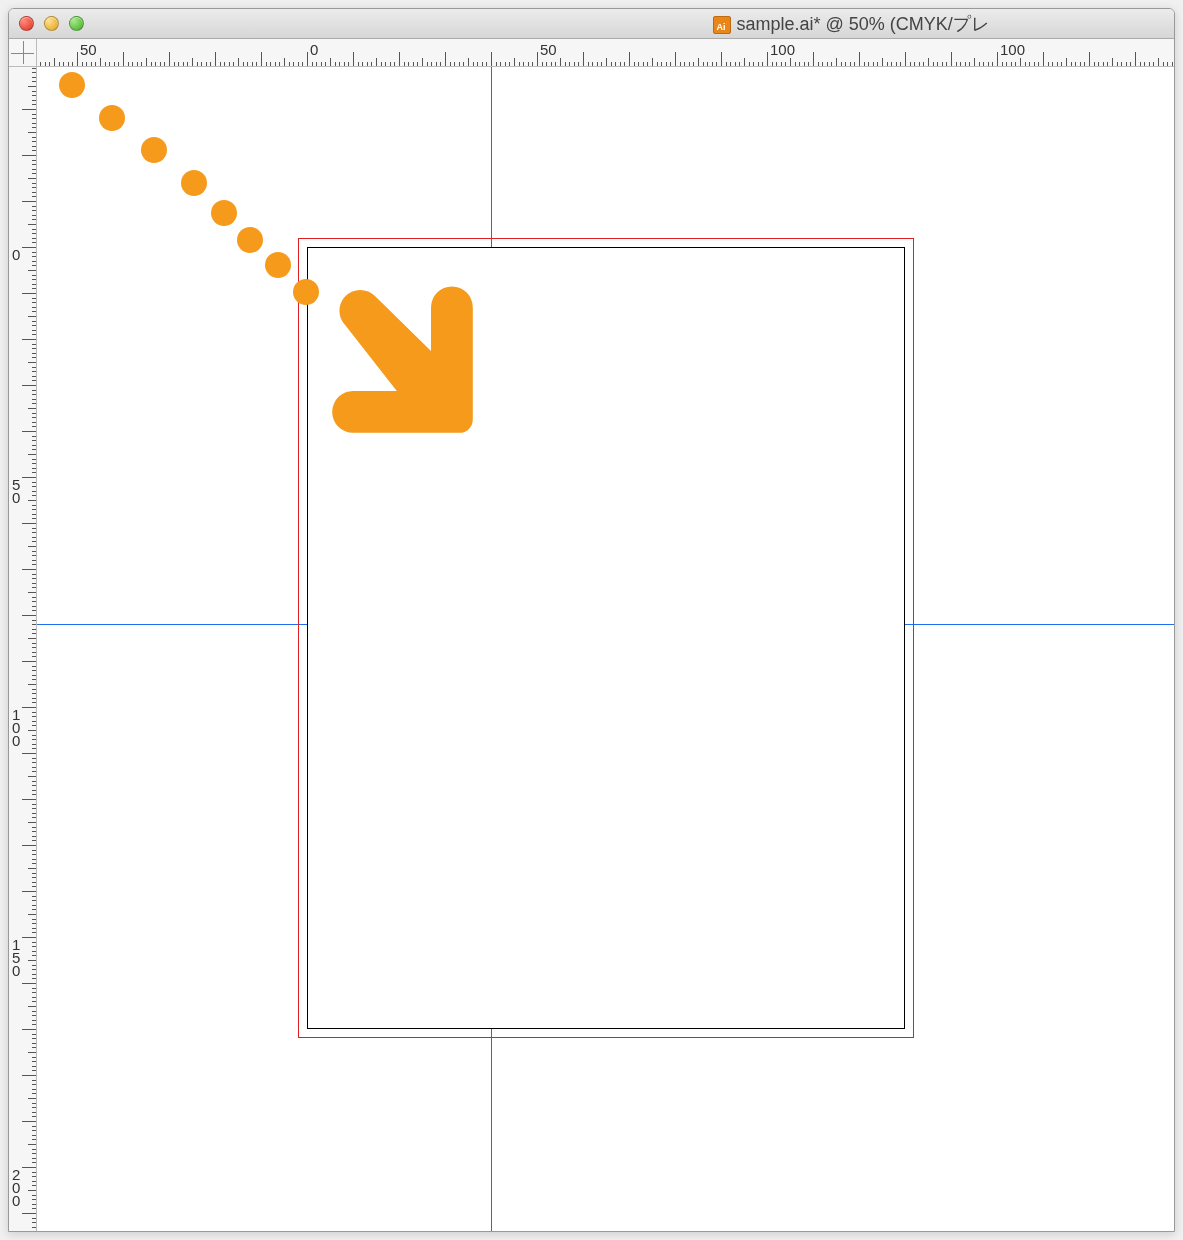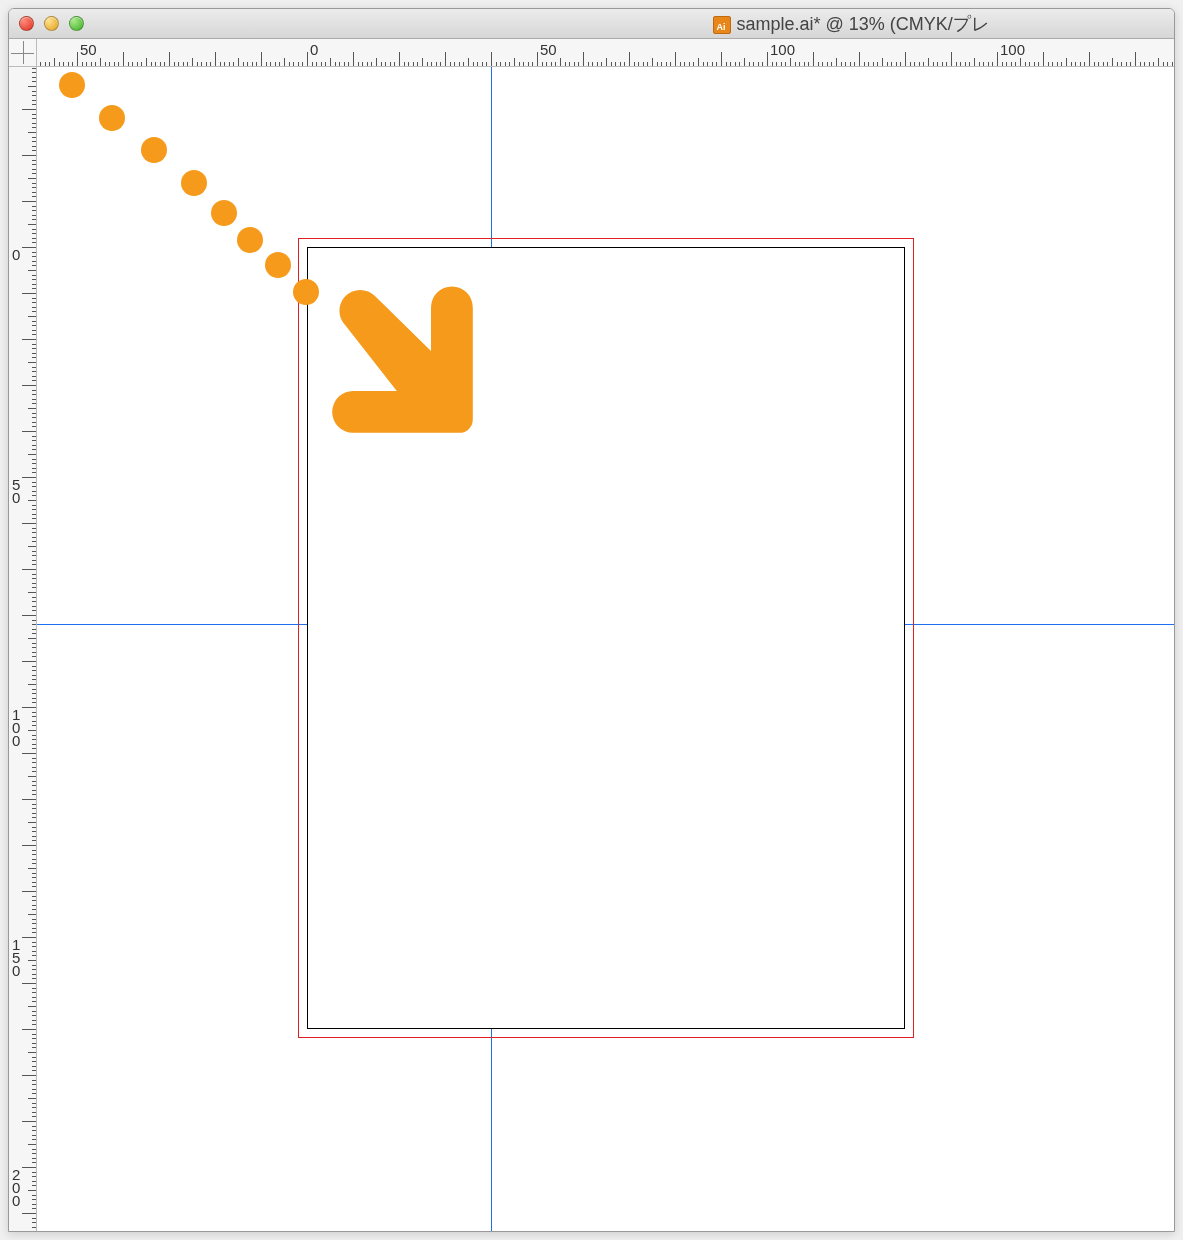--- a/index.html
+++ b/index.html
@@ -162,21 +162,21 @@
 
   <div class="titlebar">
     <div class="traffic-lights">
       <div class="tl tl-close"></div>
       <div class="tl tl-min"></div>
       <div class="tl tl-zoom"></div>
     </div>
     <div class="title-center">
       <span class="title-text">
         <span class="ai-icon">Ai</span>
-        <span>sample.ai* @ 13% (CMYK/プレ</span>
+        <span>sample.ai* @ 50% (CMYK/プレ</span>
       </span>
     </div>
   </div>
 
   <div class="ruler-corner"></div>
   <div class="ruler-h" id="rulerH">
       <div class="rh-tick" style="left: 3.2px; bottom: 0px; width: 1px; height: 4px;"></div>
       <div class="rh-tick" style="left: 7.8px; bottom: 0px; width: 1px; height: 4px;"></div>
       <div class="rh-tick" style="left: 12.4px; bottom: 0px; width: 1px; height: 4px;"></div>
       <div class="rh-tick" style="left: 17px; bottom: 0px; width: 1px; height: 8px;"></div>

